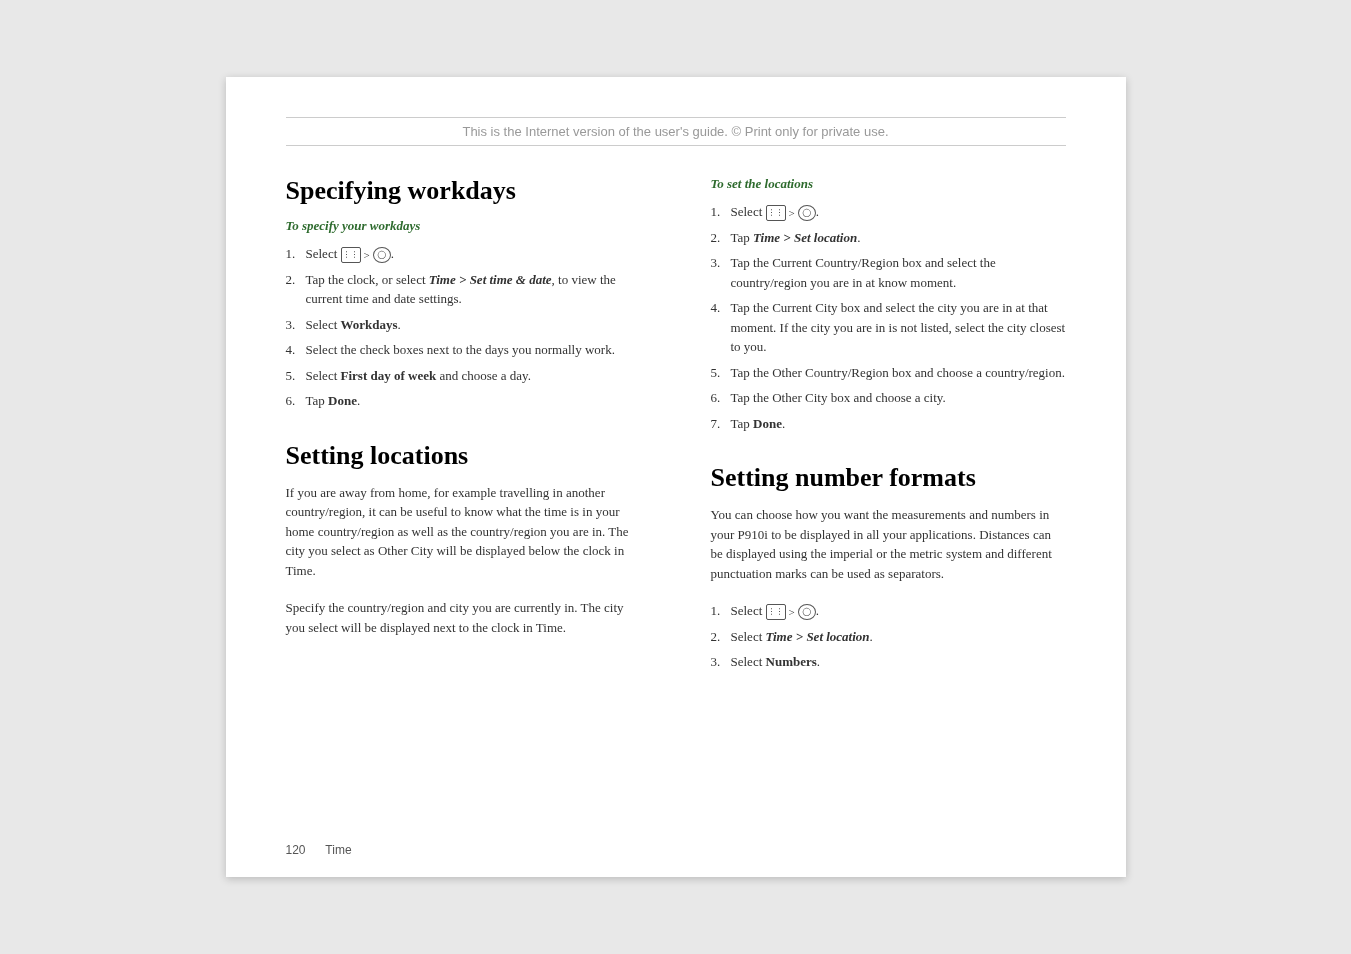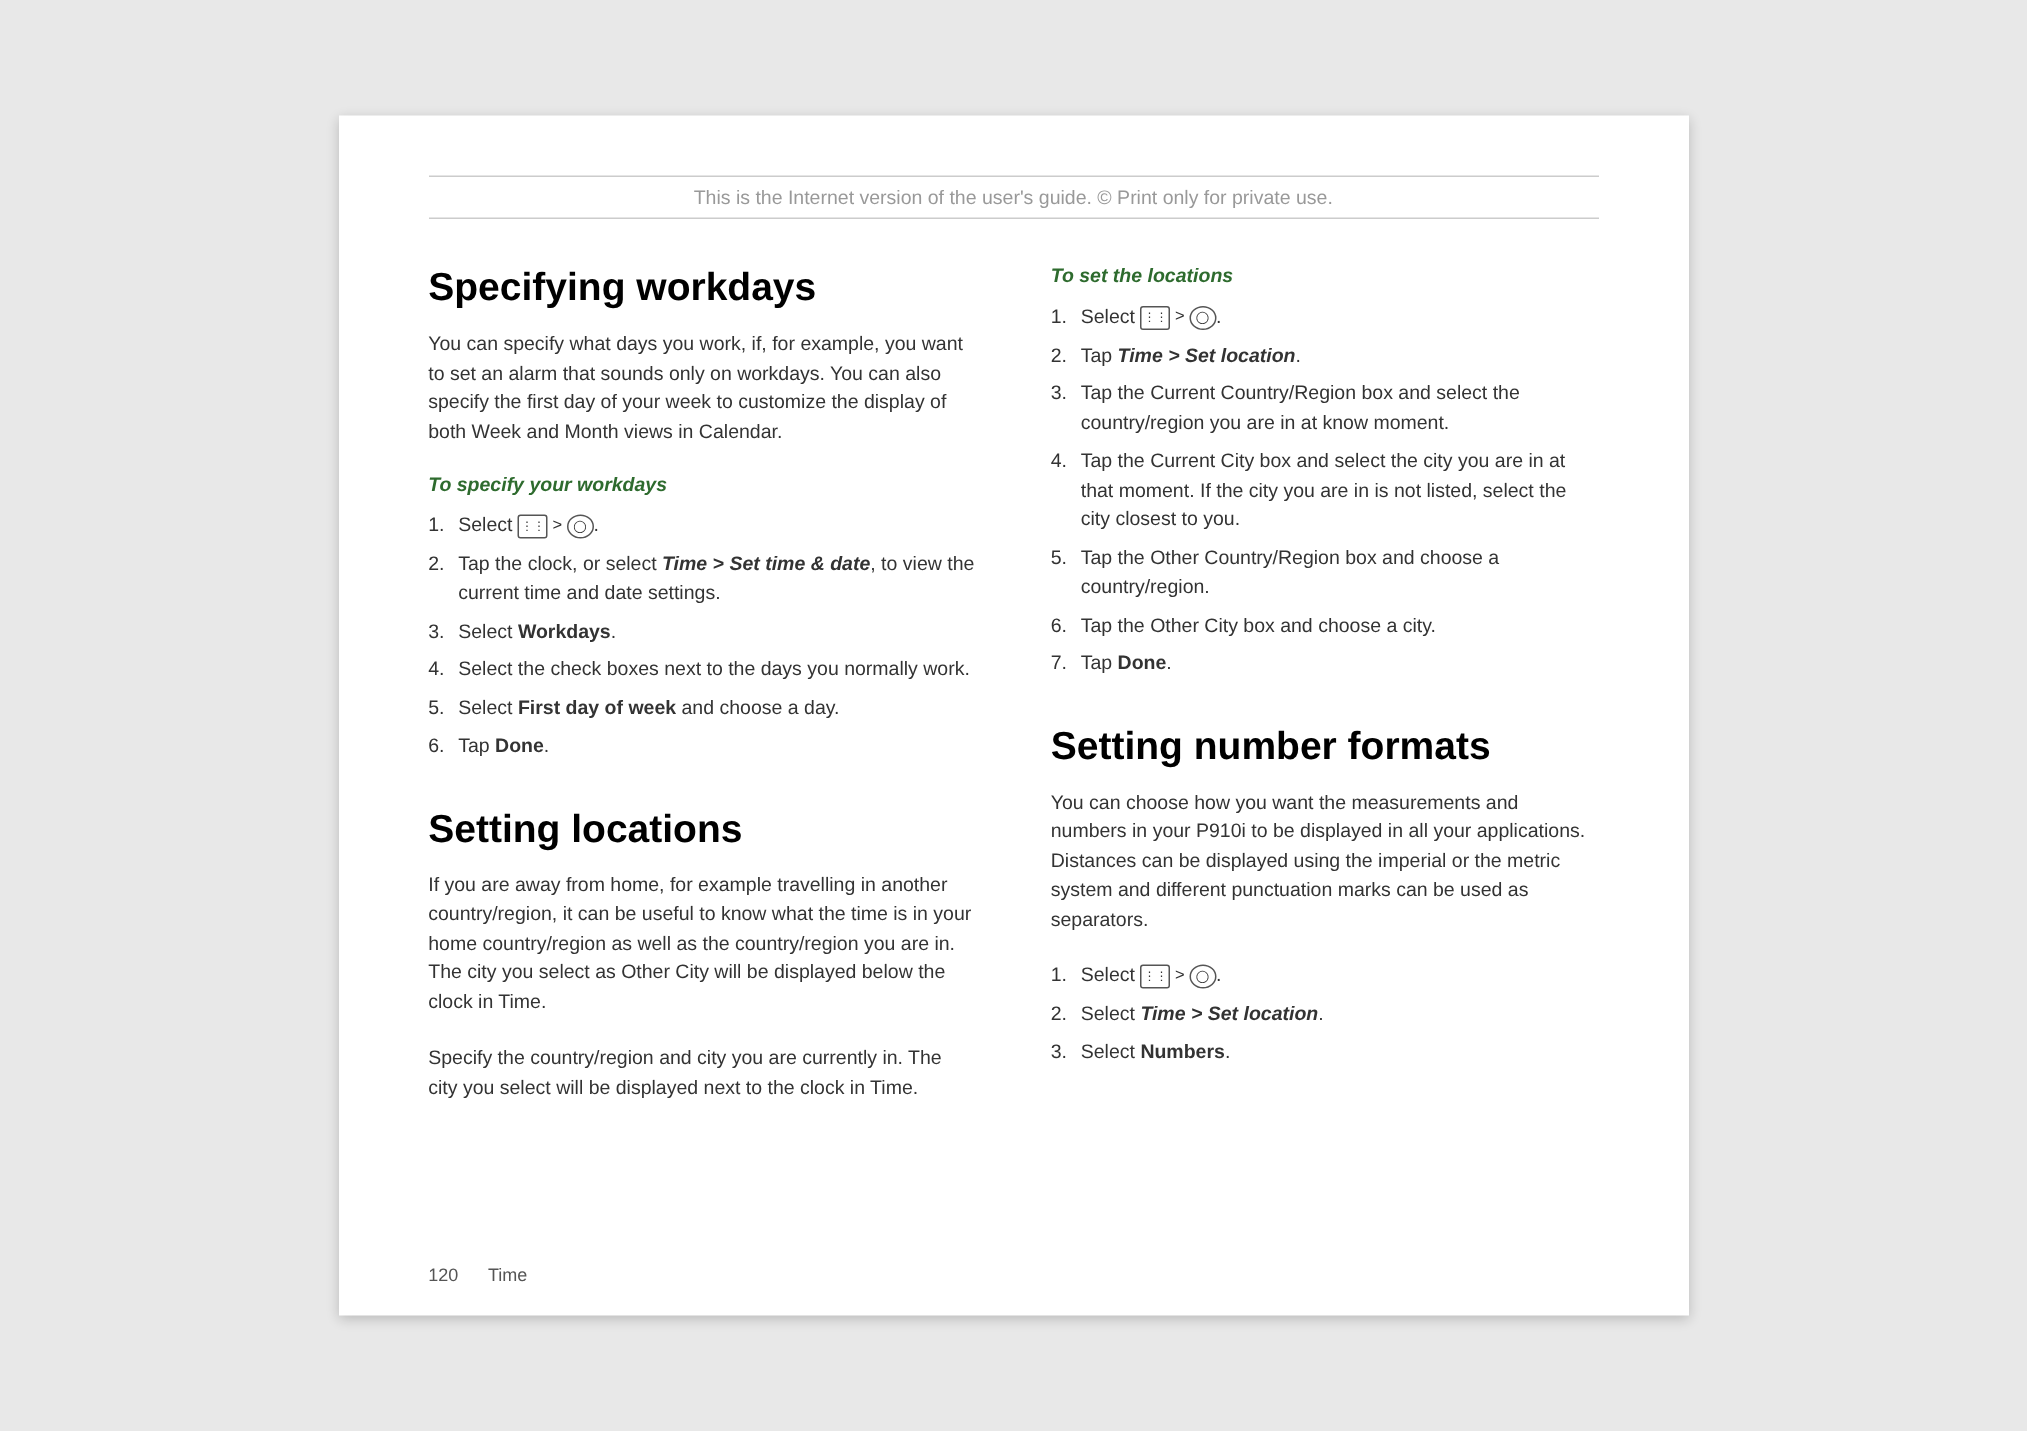--- a/index.html
+++ b/index.html
@@ -31,21 +31,22 @@
       color: #999;
       font-size: 13px;
       margin-bottom: 30px;
       border-top: 1px solid #ccc;
       border-bottom: 1px solid #ccc;
       padding: 6px 0;
     }
 
     .two-column {
       display: flex;
-      gap: 50px;
+      gap: 70px;
+      font-family: Liberation Serif, serif;
     }
 
     .left-col {
       flex: 1;
     }
 
     .right-col {
       flex: 1;
     }
 
@@ -157,21 +158,20 @@
 
 <div class="page-container">
   <div class="watermark">This is the Internet version of the user's guide. © Print only for private use.</div>
 
   <div class="two-column">
 
     <div class="left-col">
 
       <div class="section-gap">
         <h2>Specifying workdays</h2>
-        <p class="intro-text">You can specify what days you work, if, for example, you want to set an alarm that sounds only on workdays. You can also specify the first day of your week to customize the display of both Week and Month views in Calendar.</p>
 
         <div class="section-title">To specify your workdays</div>
 
         <ol class="steps-list">
           <li>
             <span class="step-num">1.</span>
             <span>Select
               <span class="icon-group">
                 <span class="icon-box">⋮⋮</span>
                 <span class="arrow-text">&gt;</span>

